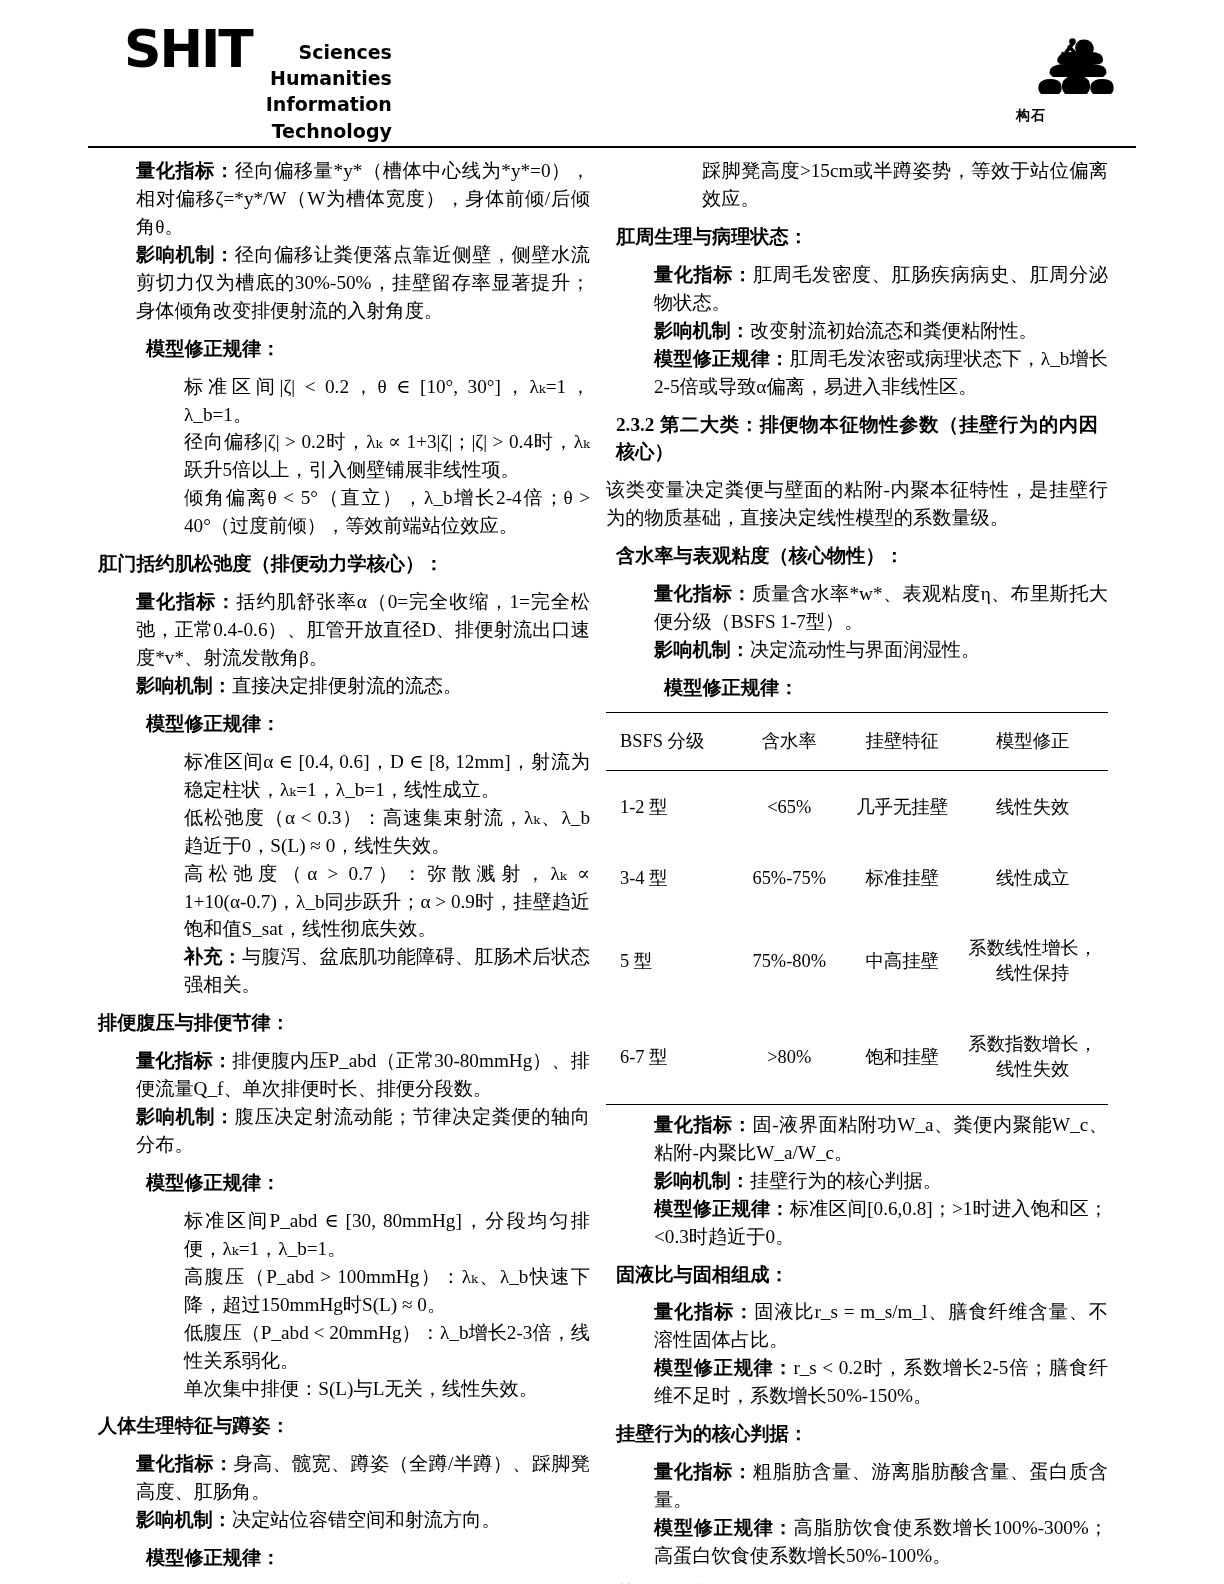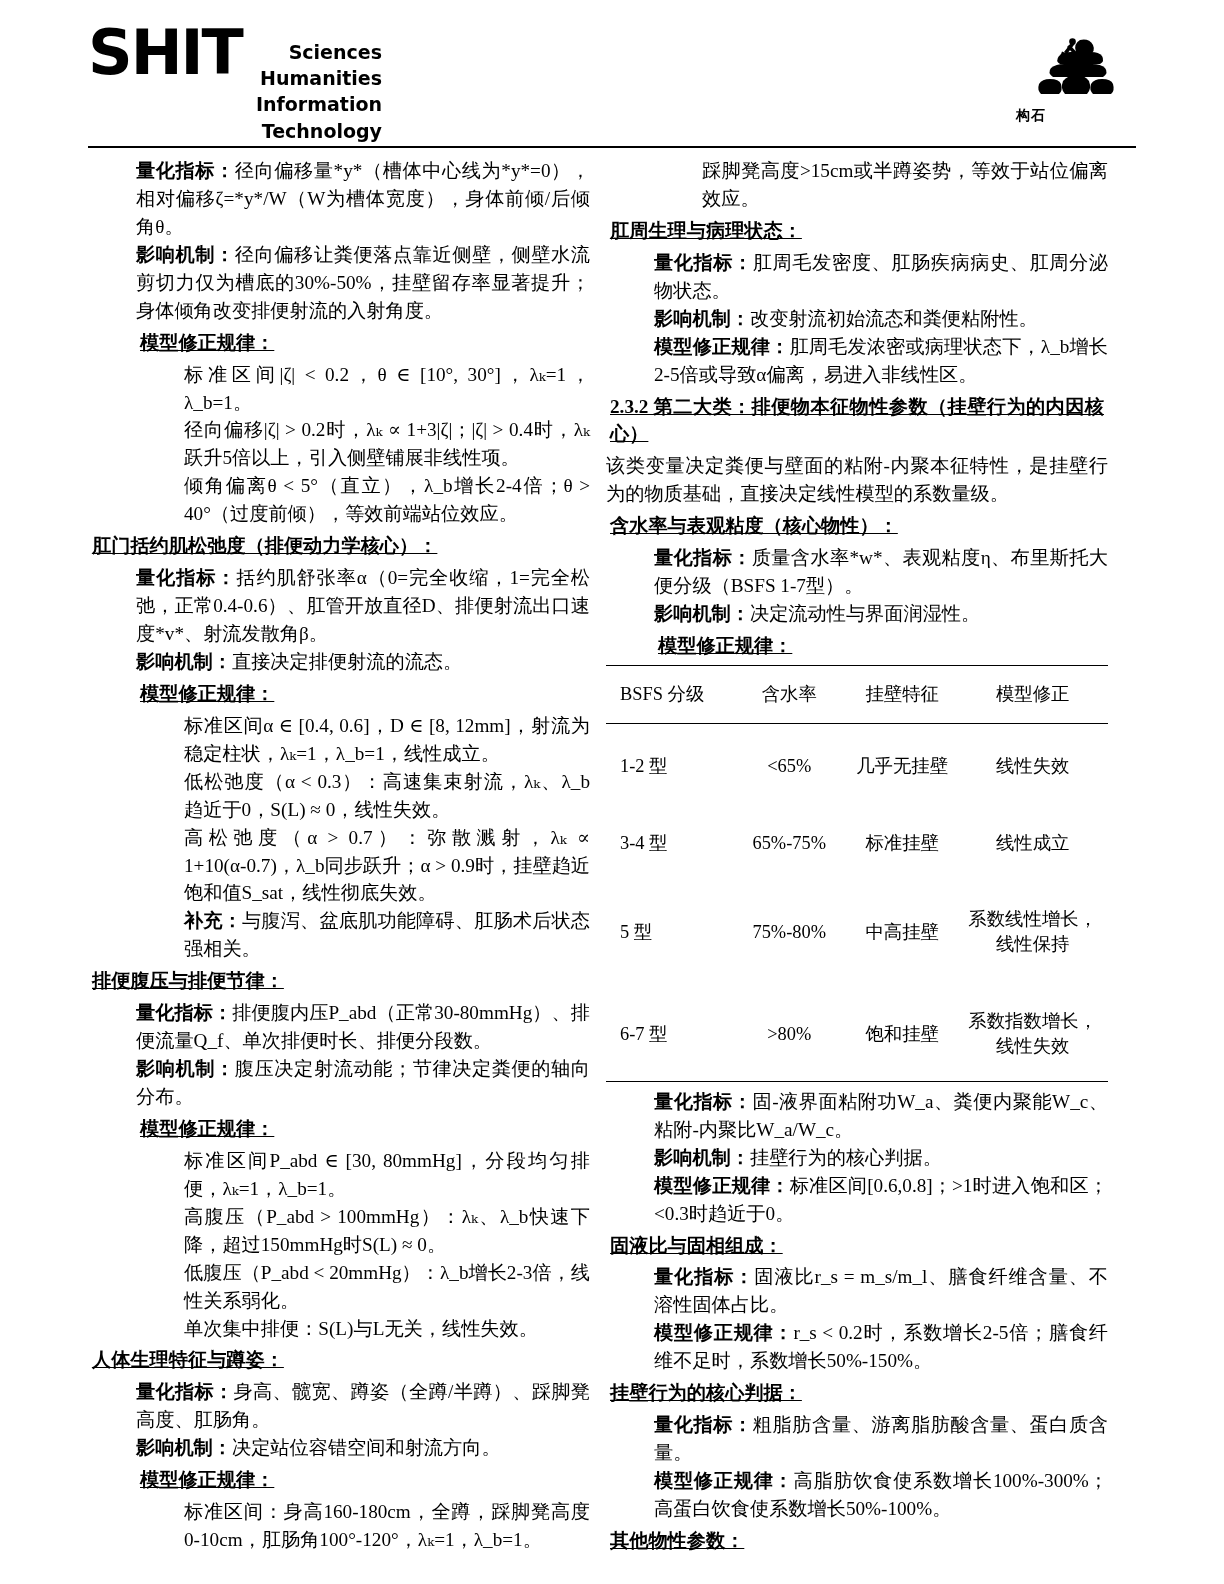--- a/index.html
+++ b/index.html
@@ -33,24 +33,25 @@
     justify-content: space-between;
   }
   .brand {
     display: flex;
     align-items: flex-start;
     gap: 14px;
   }
   .brand-word {
     font-family: "DejaVu Sans", sans-serif;
     font-weight: bold;
-    font-size: 62px;
+    font-size: 52px;
     line-height: 0.82;
     letter-spacing: -2px;
     color: #000;
+    margin-left: 36px;
   }
   .brand-sub {
     font-family: "DejaVu Sans", sans-serif;
     font-weight: bold;
     font-size: 19px;
     line-height: 1.38;
     padding-top: 11px;
     color: #000;
     text-align: right;
   }
@@ -98,40 +99,39 @@
   .lvl0 { padding-left: 0; }
   .lvl1 { padding-left: 48px; }
   .lvl2 { padding-left: 96px; }
 
   b, .b { font-weight: bold; }
 
   .h2 {
     font-size: 19.2px;
     font-weight: bold;
     line-height: 1.455;
-    margin: 4px;
+    margin: 10px;
     text-align: justify;
-    text-decoration: underline;
   }
 
   
   table.bsfs {
     width: 100%;
     border-collapse: collapse;
     font-size: 18.4px;
     margin: 5px 0 6px 0;
   }
   table.bsfs thead th {
     font-weight: normal;
     padding: 16px 6px 16px 6px;
     vertical-align: middle;
     line-height: 1.35;
   }
   table.bsfs tbody td {
-    padding: 30px 6px 22px 6px;
+    padding: 24px 6px 22px 6px;
     vertical-align: middle;
     line-height: 1.35;
     font-family: Liberation Serif, serif;
   }
   table.bsfs .c0 { width: 25%; text-align: left;   padding-left: 14px; }
   table.bsfs .c1 { width: 23%; text-align: center; }
   table.bsfs .c2 { width: 22%; text-align: center; }
   table.bsfs .c3 { width: 30%; text-align: center; }
   table.bsfs thead tr.hdr th { border-top: 1.6px solid #000; }
   table.bsfs tbody tr.first td { border-top: 1.6px solid #000; }

